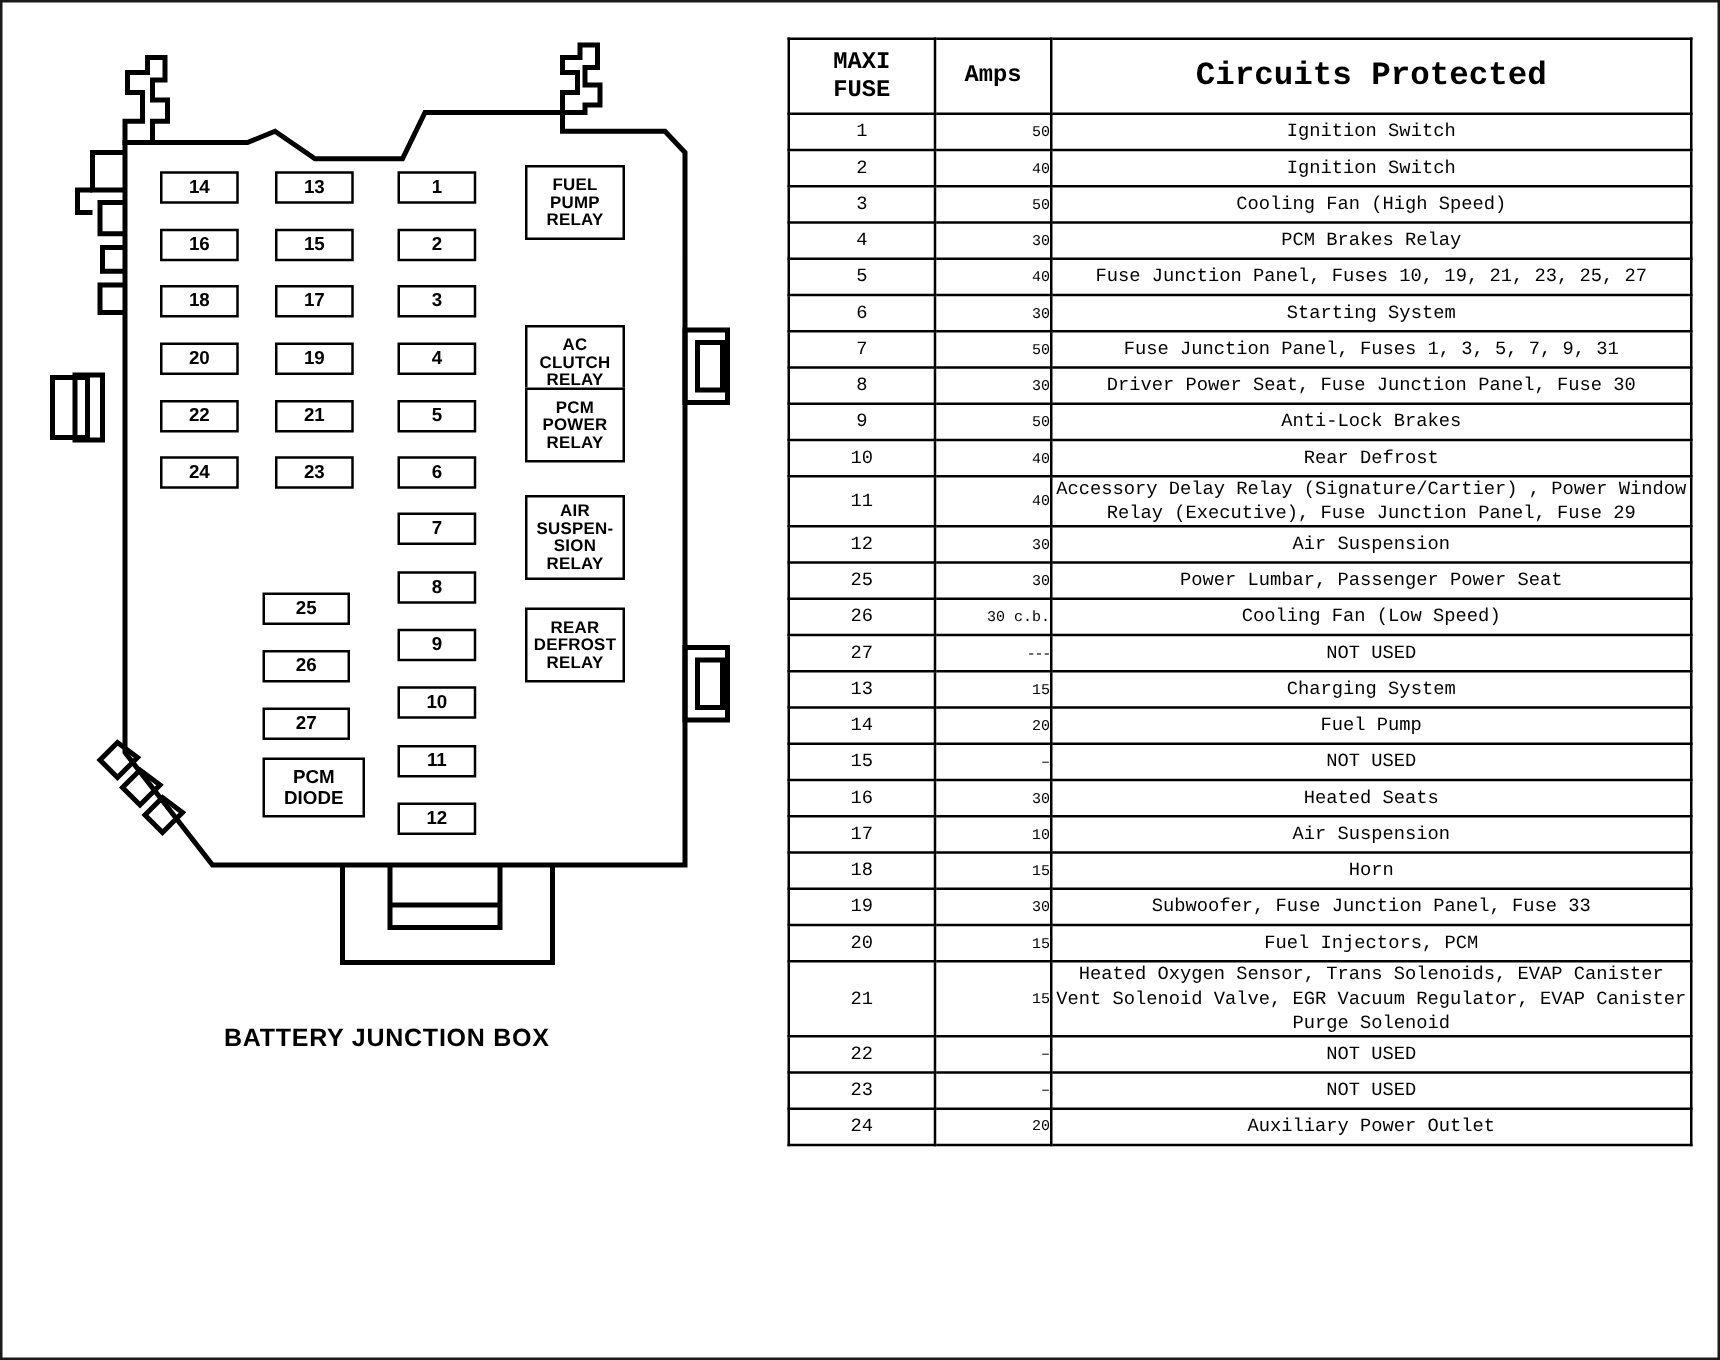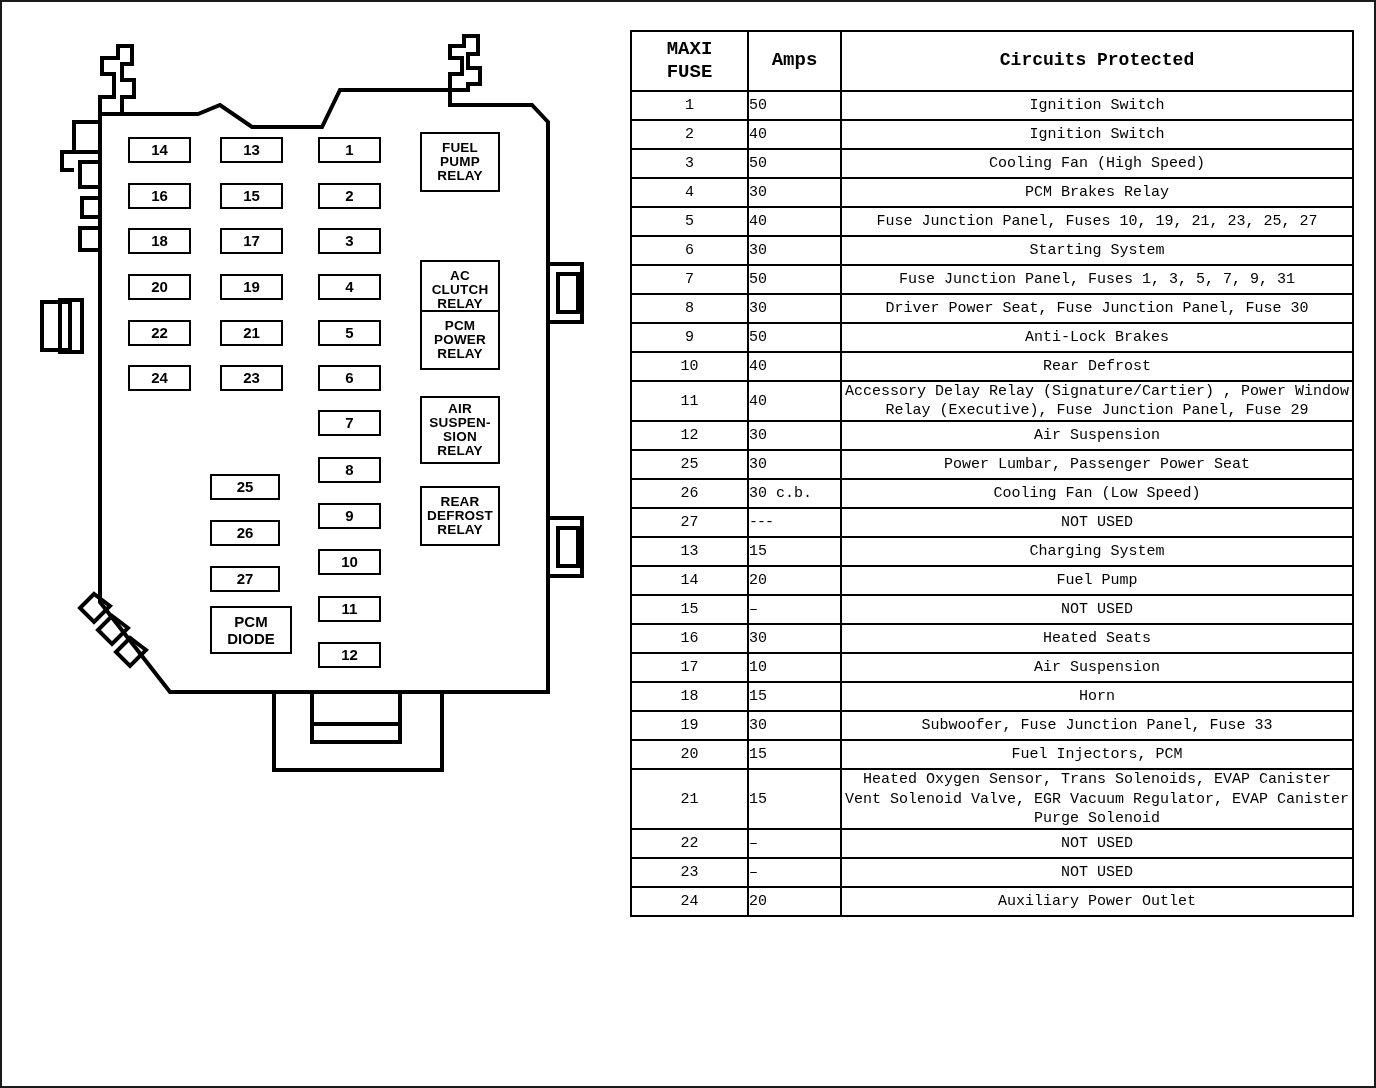--- a/index.html
+++ b/index.html
@@ -100,31 +100,31 @@
   col.c-amp { width: 93px; }
   col.c-desc { width: 512px; }
 
   .hdr-num, .hdr-amp, .hdr-desc {
     text-align: center;
     font-size: 19px;
     font-weight: bold;
     height: 58px;
     line-height: 1.22;
   }
-  .hdr-desc { font-size: 18px; margin-top: 36px; }
+  .hdr-desc { font-size: 26px; margin-top: 36px; }
 
   td.num {
     text-align: center;
     font-size: 15px;
     height: 27px;
     font-weight: normal;
   }
   td.amp {
-    text-align: left;
-    font-size: 15px;
+    text-align: right;
+    font-size: 12px;
   }
   td.desc {
     text-align: center;
     font-size: 15px;
     padding: 2px 0 2px 7px;
     line-height: 1.28;
   }
   td.multiline { padding-top: 4px; padding-bottom: 4px; }
   .dash-long { letter-spacing: -1px; }
 </style>
@@ -244,20 +244,21 @@
       <span>SION</span>
       <span>RELAY</span>
     </div>
 
     <div class="slot relay" style="left:418px; top:484px; height:60px; flex-direction:column;">
       <span>REAR</span>
       <span>DEFROST</span>
       <span>RELAY</span>
     </div>
 
+    <div class="bjb-caption">BATTERY JUNCTION BOX</div>
   </div>
 
   <div id="table-pane">
     <table class="fusetbl">
       <colgroup>
         <col class="c-num">
           <col class="c-amp">
           <col class="c-desc">
       </colgroup>
       <tbody id="table-body">

